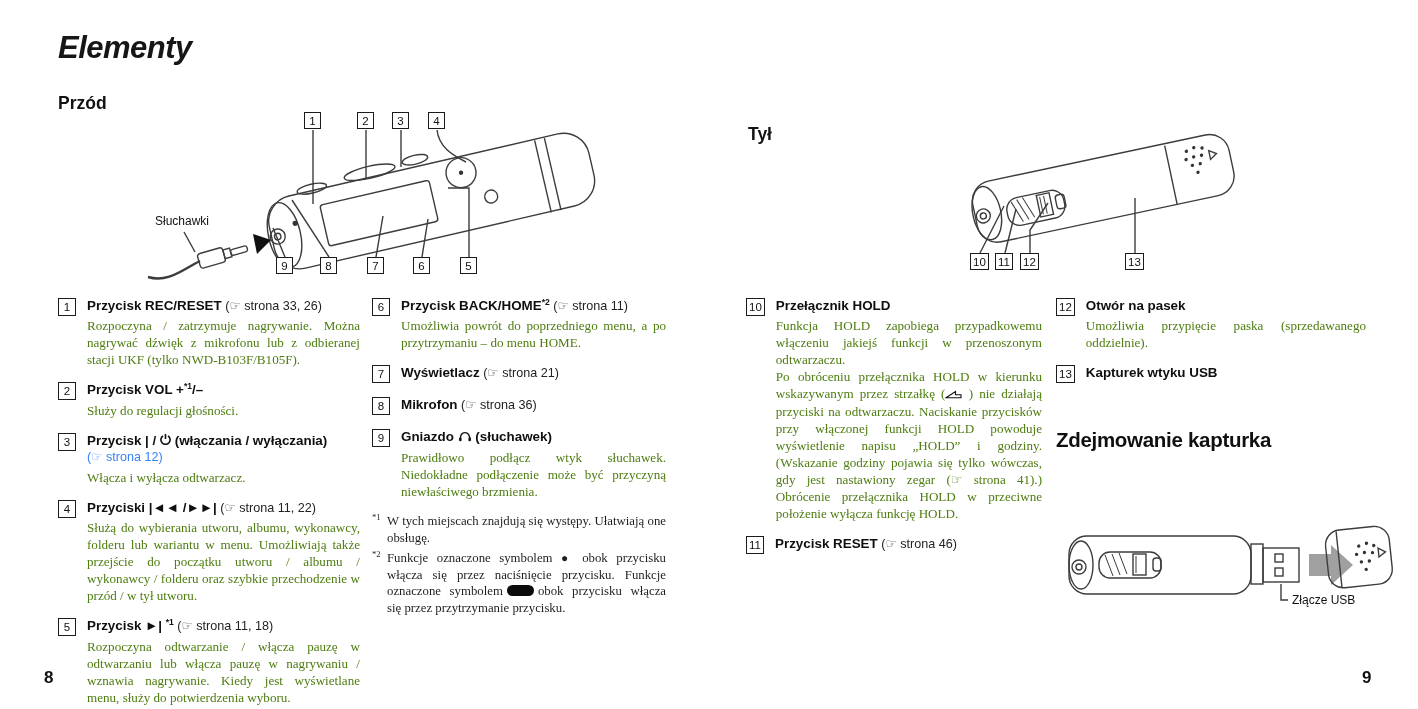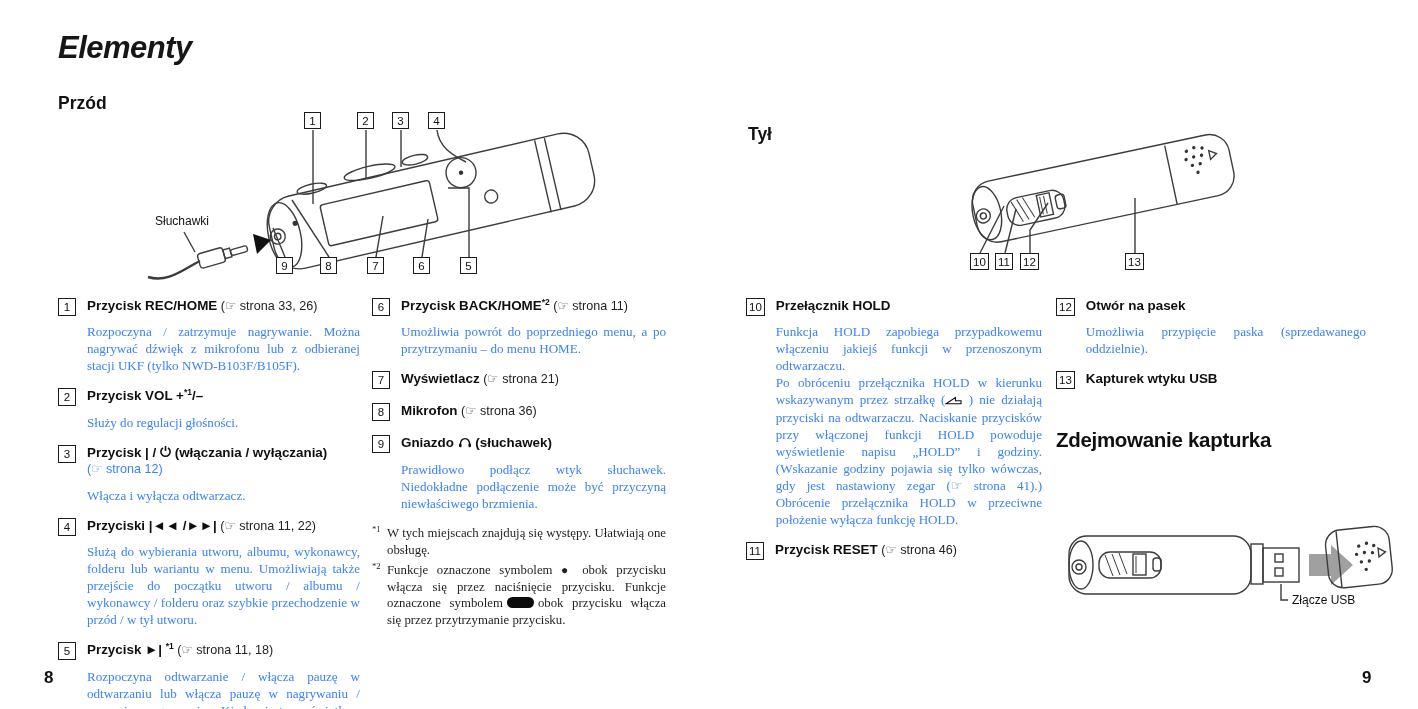--- a/index.html
+++ b/index.html
@@ -13,21 +13,21 @@
   .item{display:flex;gap:11px;margin-bottom:13px;}
   .numbox{flex:none;box-sizing:border-box;min-width:18px;height:18px;padding:0 2px;margin-top:1px;
         border:1.6px solid #1c1c1c;background:#fff;display:flex;align-items:center;justify-content:center;
         font-family:"Liberation Sans","DejaVu Sans",sans-serif;font-size:11.5px;color:#111;}
   .itxt{flex:1;min-width:0;}
   .ititle{font-family:"Liberation Sans","DejaVu Sans",sans-serif;font-weight:bold;
         font-size:13.4px;line-height:1.3;color:#0f0f0f;}
   .ref{font-weight:normal;font-size:12.6px;color:#222;}
   .refline{display:block;font-weight:normal;font-size:12.6px;color:#3b82f6;}
   sup.astk{font-size:8.5px;vertical-align:super;line-height:0;}
-  .ibody{font-size:13.1px;line-height:1.3;text-align:justify;margin-top:9px;color:#3b82f6;
+  .ibody{font-size:13.1px;line-height:1.3;text-align:justify;margin-top:3px;color:#4d7c0f;
         white-space:pre-line;}
   .footnote{position:relative;padding-left:15px;font-size:12.8px;line-height:1.3;text-align:justify;
         color:#1f1f1f;margin-bottom:4px;}
   .fmark{position:absolute;left:0;top:-1px;font-size:8.5px;}
   .pill{display:inline-block;width:27px;height:11px;background:#0b0b0b;border-radius:6px;
         vertical-align:-1px;margin:0 4px;}
   .dot{font-size:12px;}
   .cap-head{position:absolute;font-family:"Liberation Sans","DejaVu Sans",sans-serif;
         font-size:20.5px;font-weight:bold;letter-spacing:-0.3px;color:#101010;}
   .cap-body{position:absolute;font-size:13.1px;line-height:1.32;width:300px;color:#1f1f1f;}
@@ -168,21 +168,21 @@
     </div>
   <div class="callout" style="left:1125px;top:253px;">
       <span>13</span>
     </div>
 
   <div class="col" style="left:58px;top:297px;width:302px;">
 
     <div class="item">
       <span class="numbox">1</span>
       <div class="itxt">
-        <div class="ititle"><span>Przycisk REC/HOME</span><span class="ref"> (☞ strona 33, 26)</span></div>
+        <div class="ititle"><span>Przycisk REC/RESET</span><span class="ref"> (☞ strona 33, 26)</span></div>
         <div class="ibody">Rozpoczyna / zatrzymuje nagrywanie. Można nagrywać dźwięk z mikrofonu lub z odbieranej stacji UKF (tylko NWD-B103F/B105F).</div>
       </div>
     </div>
 
     <div class="item">
       <span class="numbox">2</span>
       <div class="itxt">
         <div class="ititle"><span>Przycisk VOL +</span><sup class="astk">*1</sup><span>/–</span></div>
         <div class="ibody">Służy do regulacji głośności.</div>
       </div>

